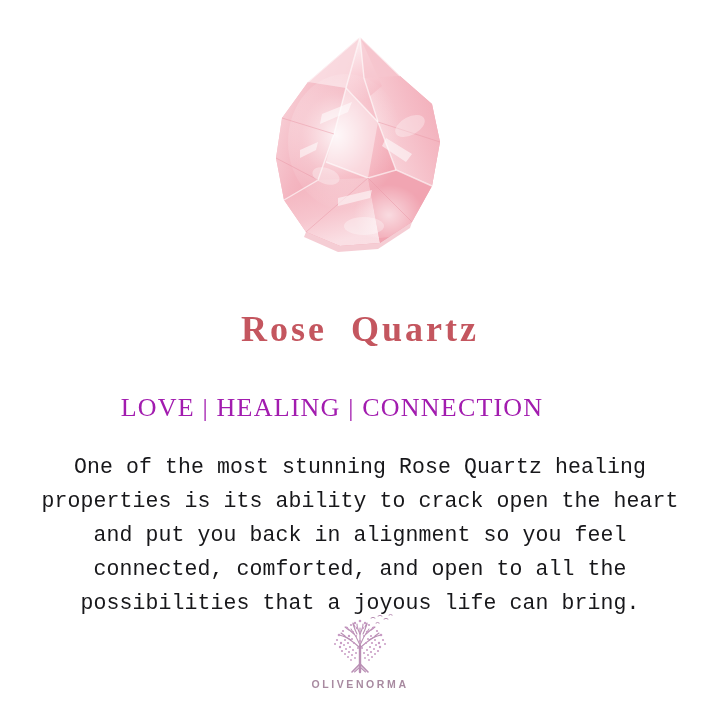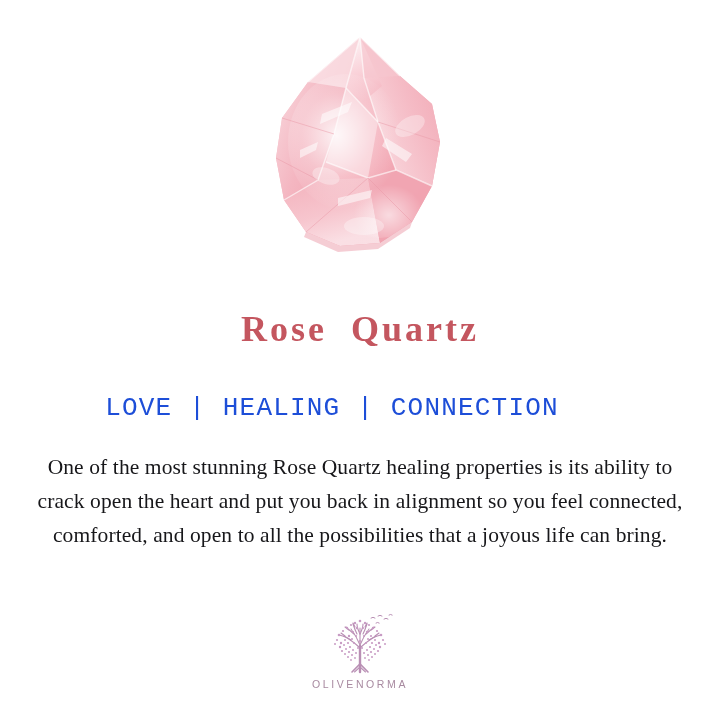--- a/index.html
+++ b/index.html
@@ -53,37 +53,37 @@
     white-space: pre;
   }
 
   
   .subtitle {
     position: absolute;
     left: 0;
     top: 392px;
     width: 664px;
     text-align: center;
-    font-family: Liberation Mono, monospace;
+    font-family: Liberation Serif, serif;
     font-size: 26px;
     font-weight: 300;
     letter-spacing: 1.2px;
-    color: #1d4ed8;
+    color: #a21caf;
     line-height: 32px;
     white-space: pre;
   }
 
   
   .body-text {
     position: absolute;
     left: 28px;
     top: 450px;
     width: 664px;
     text-align: center;
-    font-family: Liberation Serif, serif;
+    font-family: Liberation Mono, monospace;
     font-size: 21.5px;
     font-weight: 400;
     color: #17171a;
     line-height: 34px;
     letter-spacing: 0.1px;
   }
 
   
   .footer {
     position: absolute;
@@ -94,21 +94,21 @@
     flex-direction: column;
     align-items: center;
   }
   .logo-tree {
     display: block;
   }
   .brand {
     margin-top: 2px;
     font-family: "Liberation Sans", sans-serif;
     font-size: 10.5px;
-    font-weight: 400;
+    font-weight: 700;
     letter-spacing: 2.6px;
     color: #a88aa0;
     text-align: center;
   }
 </style>
 </head>
 <body>
 
 <div class="page">
 

